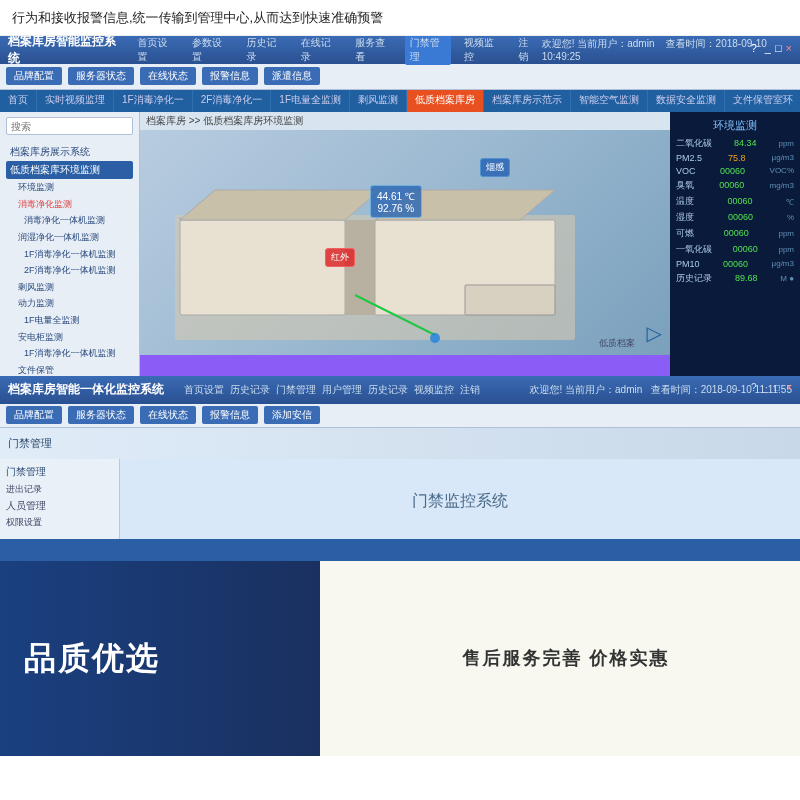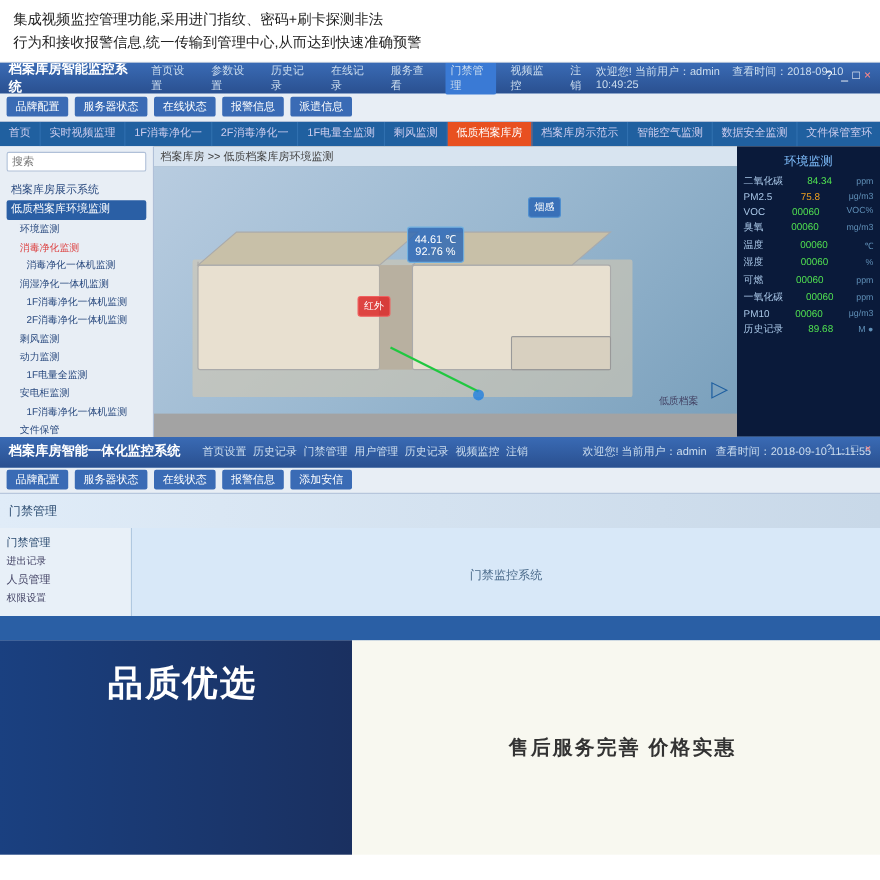--- a/index.html
+++ b/index.html
@@ -115,21 +115,21 @@
       color: #d44;
     }
     .sidebar-menu-item.sub {
       padding-left: 12px;
       font-size: 9px;
     }
 
     
     .center-map {
       flex: 1;
-      background: #a3a3a3;
+      background: #8b5cf6;
       position: relative;
       overflow: hidden;
     }
     .breadcrumb-bar {
       background: #d8e4f0;
       height: 18px;
       display: flex;
       align-items: center;
       padding: 0 6px;
       font-size: 10px;
@@ -220,20 +220,21 @@
     .promo-banner {
       width: 800px;
       height: 195px;
       background: linear-gradient(to right, #1a4080 0%, #1a3060 40%, #f8f8f0 40%);
       display: flex;
       align-items: stretch;
     }
     .promo-left {
       width: 332px;
       display: flex;
+      flex-direction: column;
       justify-content: center;
       padding: 20px 24px;
     }
     .promo-title-main {
       font-size: 32px;
       font-weight: bold;
       color: #fff;
       line-height: 1.2;
       letter-spacing: 2px;
     }
@@ -310,21 +311,20 @@
       height: 111px;
       background: linear-gradient(to right, #e0ecf8, #c8d8e8);
       position: relative;
       overflow: hidden;
     }
   </style>
 </head>
 <body>
 
 <div class="top-text-section">
-  <p>集成视频监控管理功能,采用进门指纹、密码+刷卡探测非法</p>
   <p>行为和接收报警信息,统一传输到管理中心,从而达到快速准确预警</p>
 </div>
 
 <div class="app-screenshot-top">
 
   <div class="app-header">
     <span class="app-title">档案库房智能监控系统</span>
     <div style="display:flex;gap:8px;font-size:10px;color:#cde;">
       <span style="cursor:pointer;padding:1px 5px;">首页设置</span>
       <span style="cursor:pointer;padding:1px 5px;">参数设置</span>
@@ -540,21 +540,21 @@
     </div>
     <div style="display:flex;height:85px;background:linear-gradient(to right,#ddeeff,#c0d8f0);">
 
       <div style="width:120px;background:#e8f0f8;border-right:1px solid #b0c8e0;padding:6px;">
         <div style="font-size:10px;color:#2a4a6f;margin-bottom:4px;">门禁管理</div>
         <div style="font-size:9px;color:#446;margin-bottom:3px;">进出记录</div>
         <div style="font-size:10px;color:#446;margin-bottom:3px;">人员管理</div>
         <div style="font-size:9px;color:#446;margin-bottom:3px;">权限设置</div>
       </div>
       <div style="flex:1;background:#d8e8f8;display:flex;align-items:center;justify-content:center;">
-        <span style="font-size:11px;color:#4a6a8a;">门禁监控系统</span>
+        <span style="font-size:16px;color:#4a6a8a;">门禁监控系统</span>
       </div>
     </div>
   </div>
 
 </div>
 
 <div class="promo-banner">
   <div class="promo-left">
     <div class="promo-title-main">品质优选</div>
   </div>

